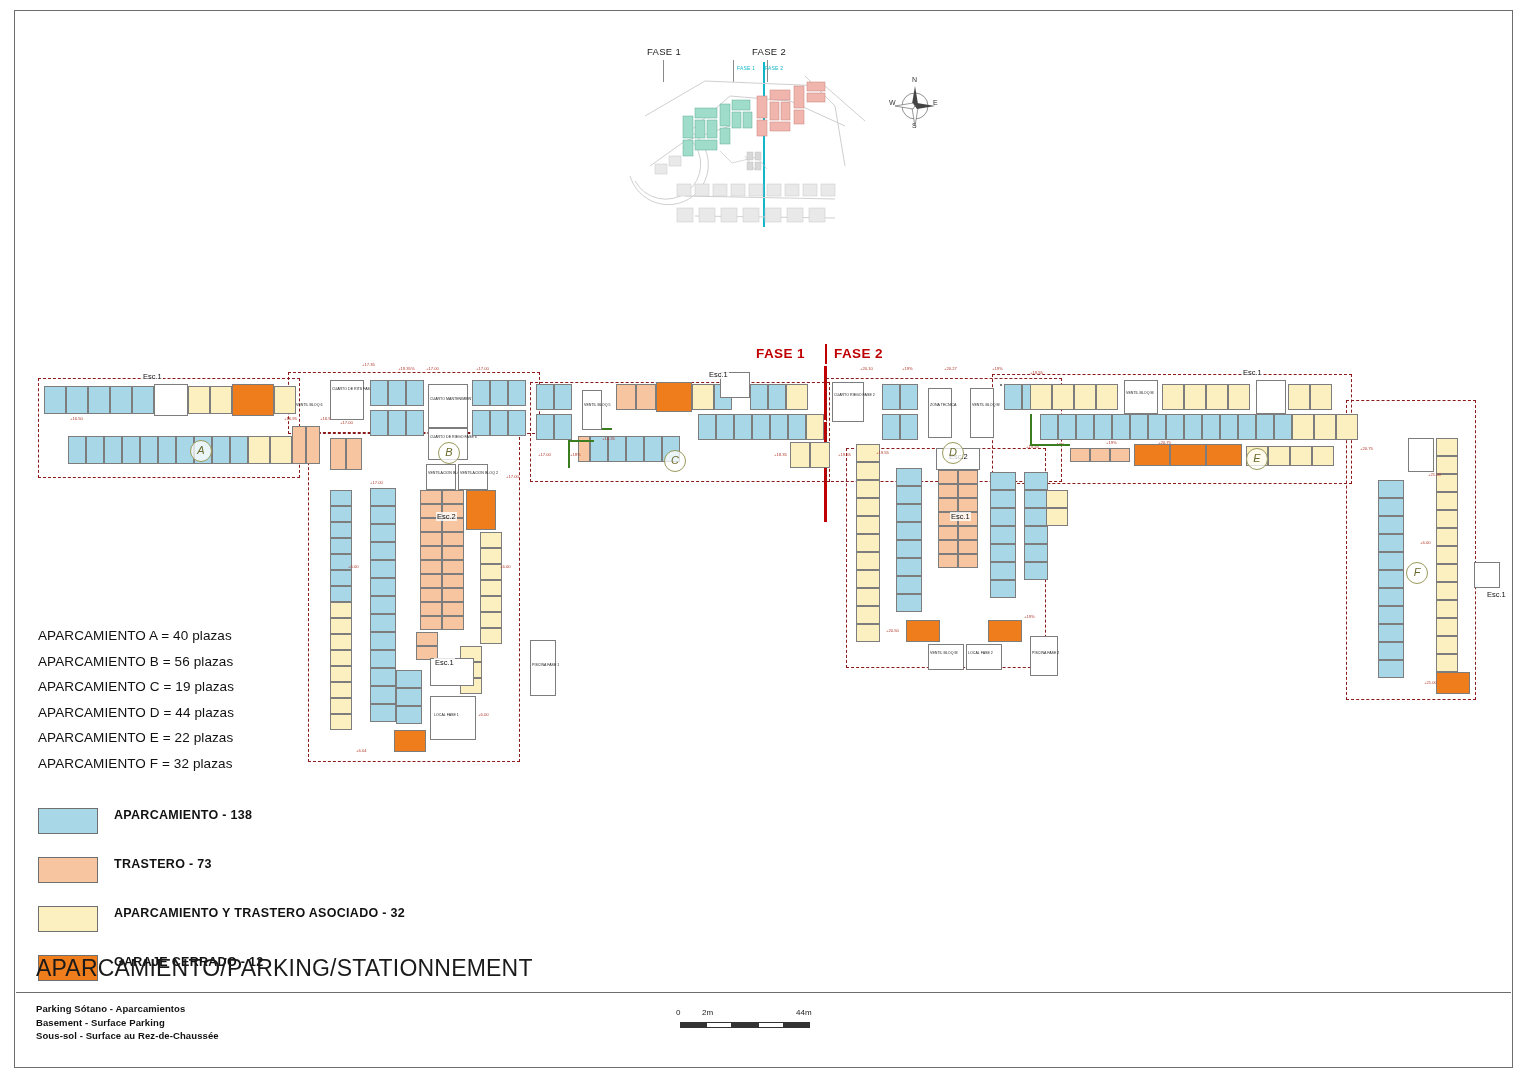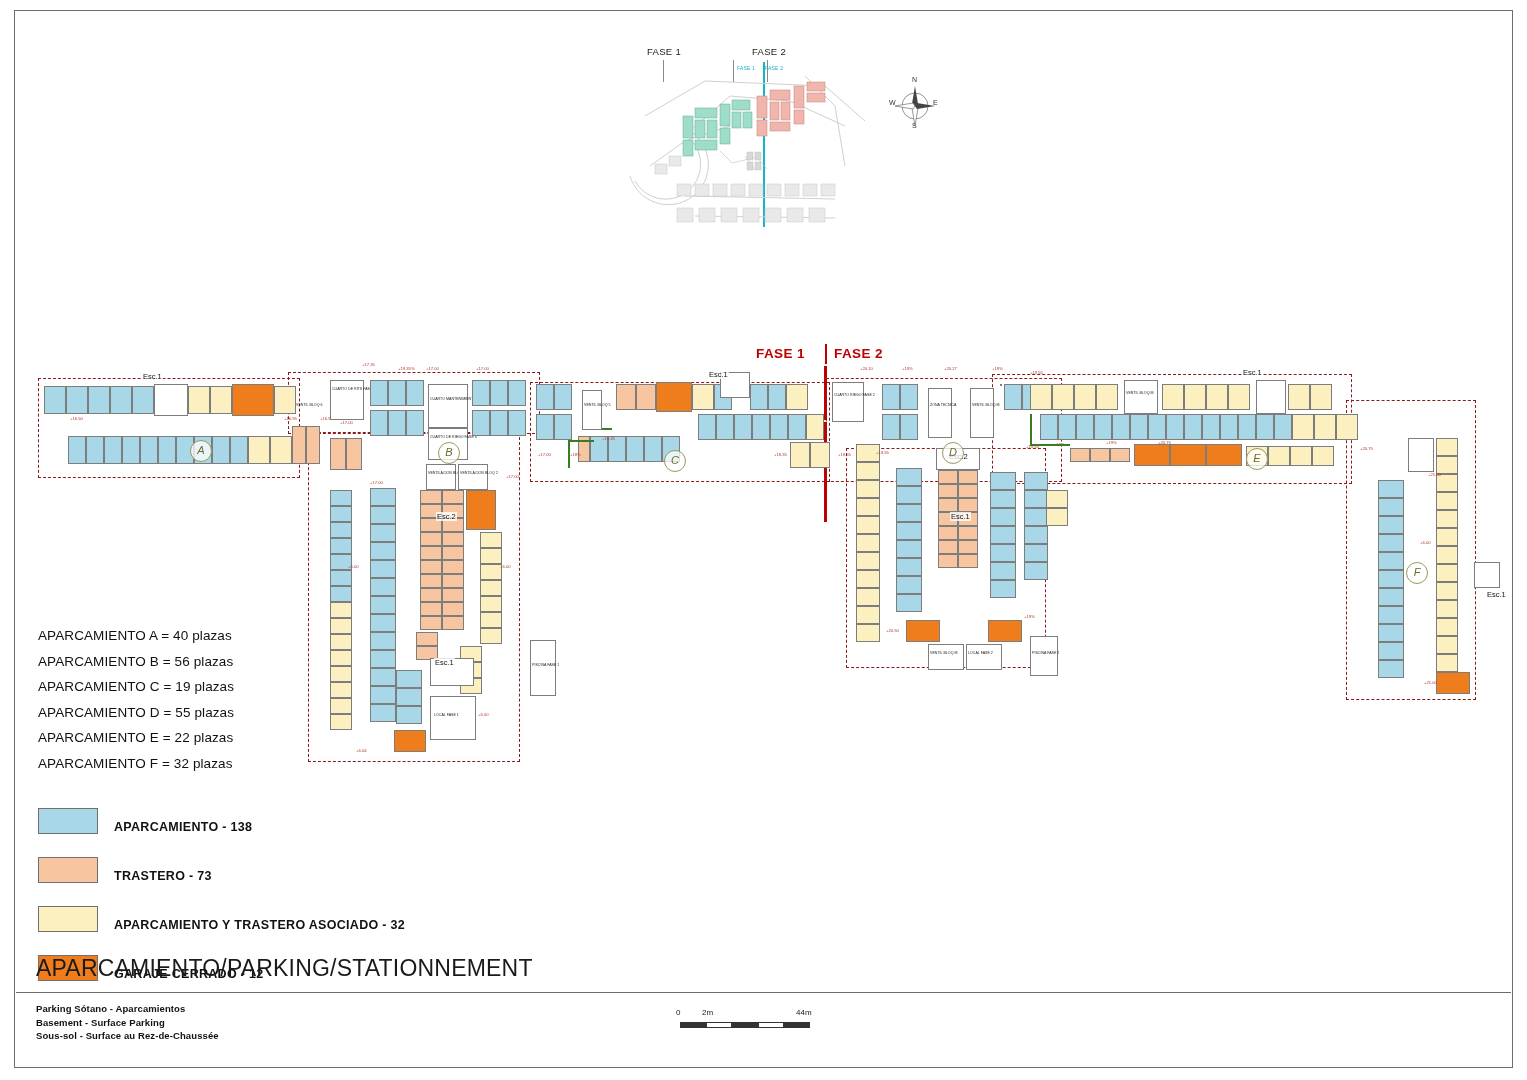--- a/index.html
+++ b/index.html
@@ -189,21 +189,21 @@
   }
 
   
   .legend {
     position: absolute;
     left: 38px;
     top: 808px;
   }
   .legend-row {
     display: flex;
-    align-items: flex-end;
+    align-items: flex-start;
     margin-bottom: 23px;
   }
   .swatch {
     width: 60px;
     height: 26px;
     border: 1px solid #6f6f6f;
     margin-right: 16px;
     box-sizing: border-box;
   }
   .legend-text {
@@ -750,21 +750,21 @@
     <div class="zone-marker" style="left:1376px; top:222px;">F</div>
     <div class="lvl" style="left:1398px; top:132px;">+21.00</div>
     <div class="lvl" style="left:1394px; top:340px;">+21.00</div>
     <div class="lvl" style="left:1390px; top:200px;">+6.00</div>
   </div>
 
   <div class="counts">
     <div>APARCAMIENTO A = 40 plazas</div>
     <div>APARCAMIENTO B = 56 plazas</div>
     <div>APARCAMIENTO C = 19 plazas</div>
-    <div>APARCAMIENTO D = 55 plazas</div>
+    <div>APARCAMIENTO D = 44 plazas</div>
     <div>APARCAMIENTO E = 22 plazas</div>
     <div>APARCAMIENTO F = 32 plazas</div>
   </div>
 
   <div class="legend">
     <div class="legend-row">
       <div class="swatch" style="background:#a8d8e8;"></div>
       <div class="legend-text">APARCAMIENTO - 138</div>
     </div>
     <div class="legend-row">

